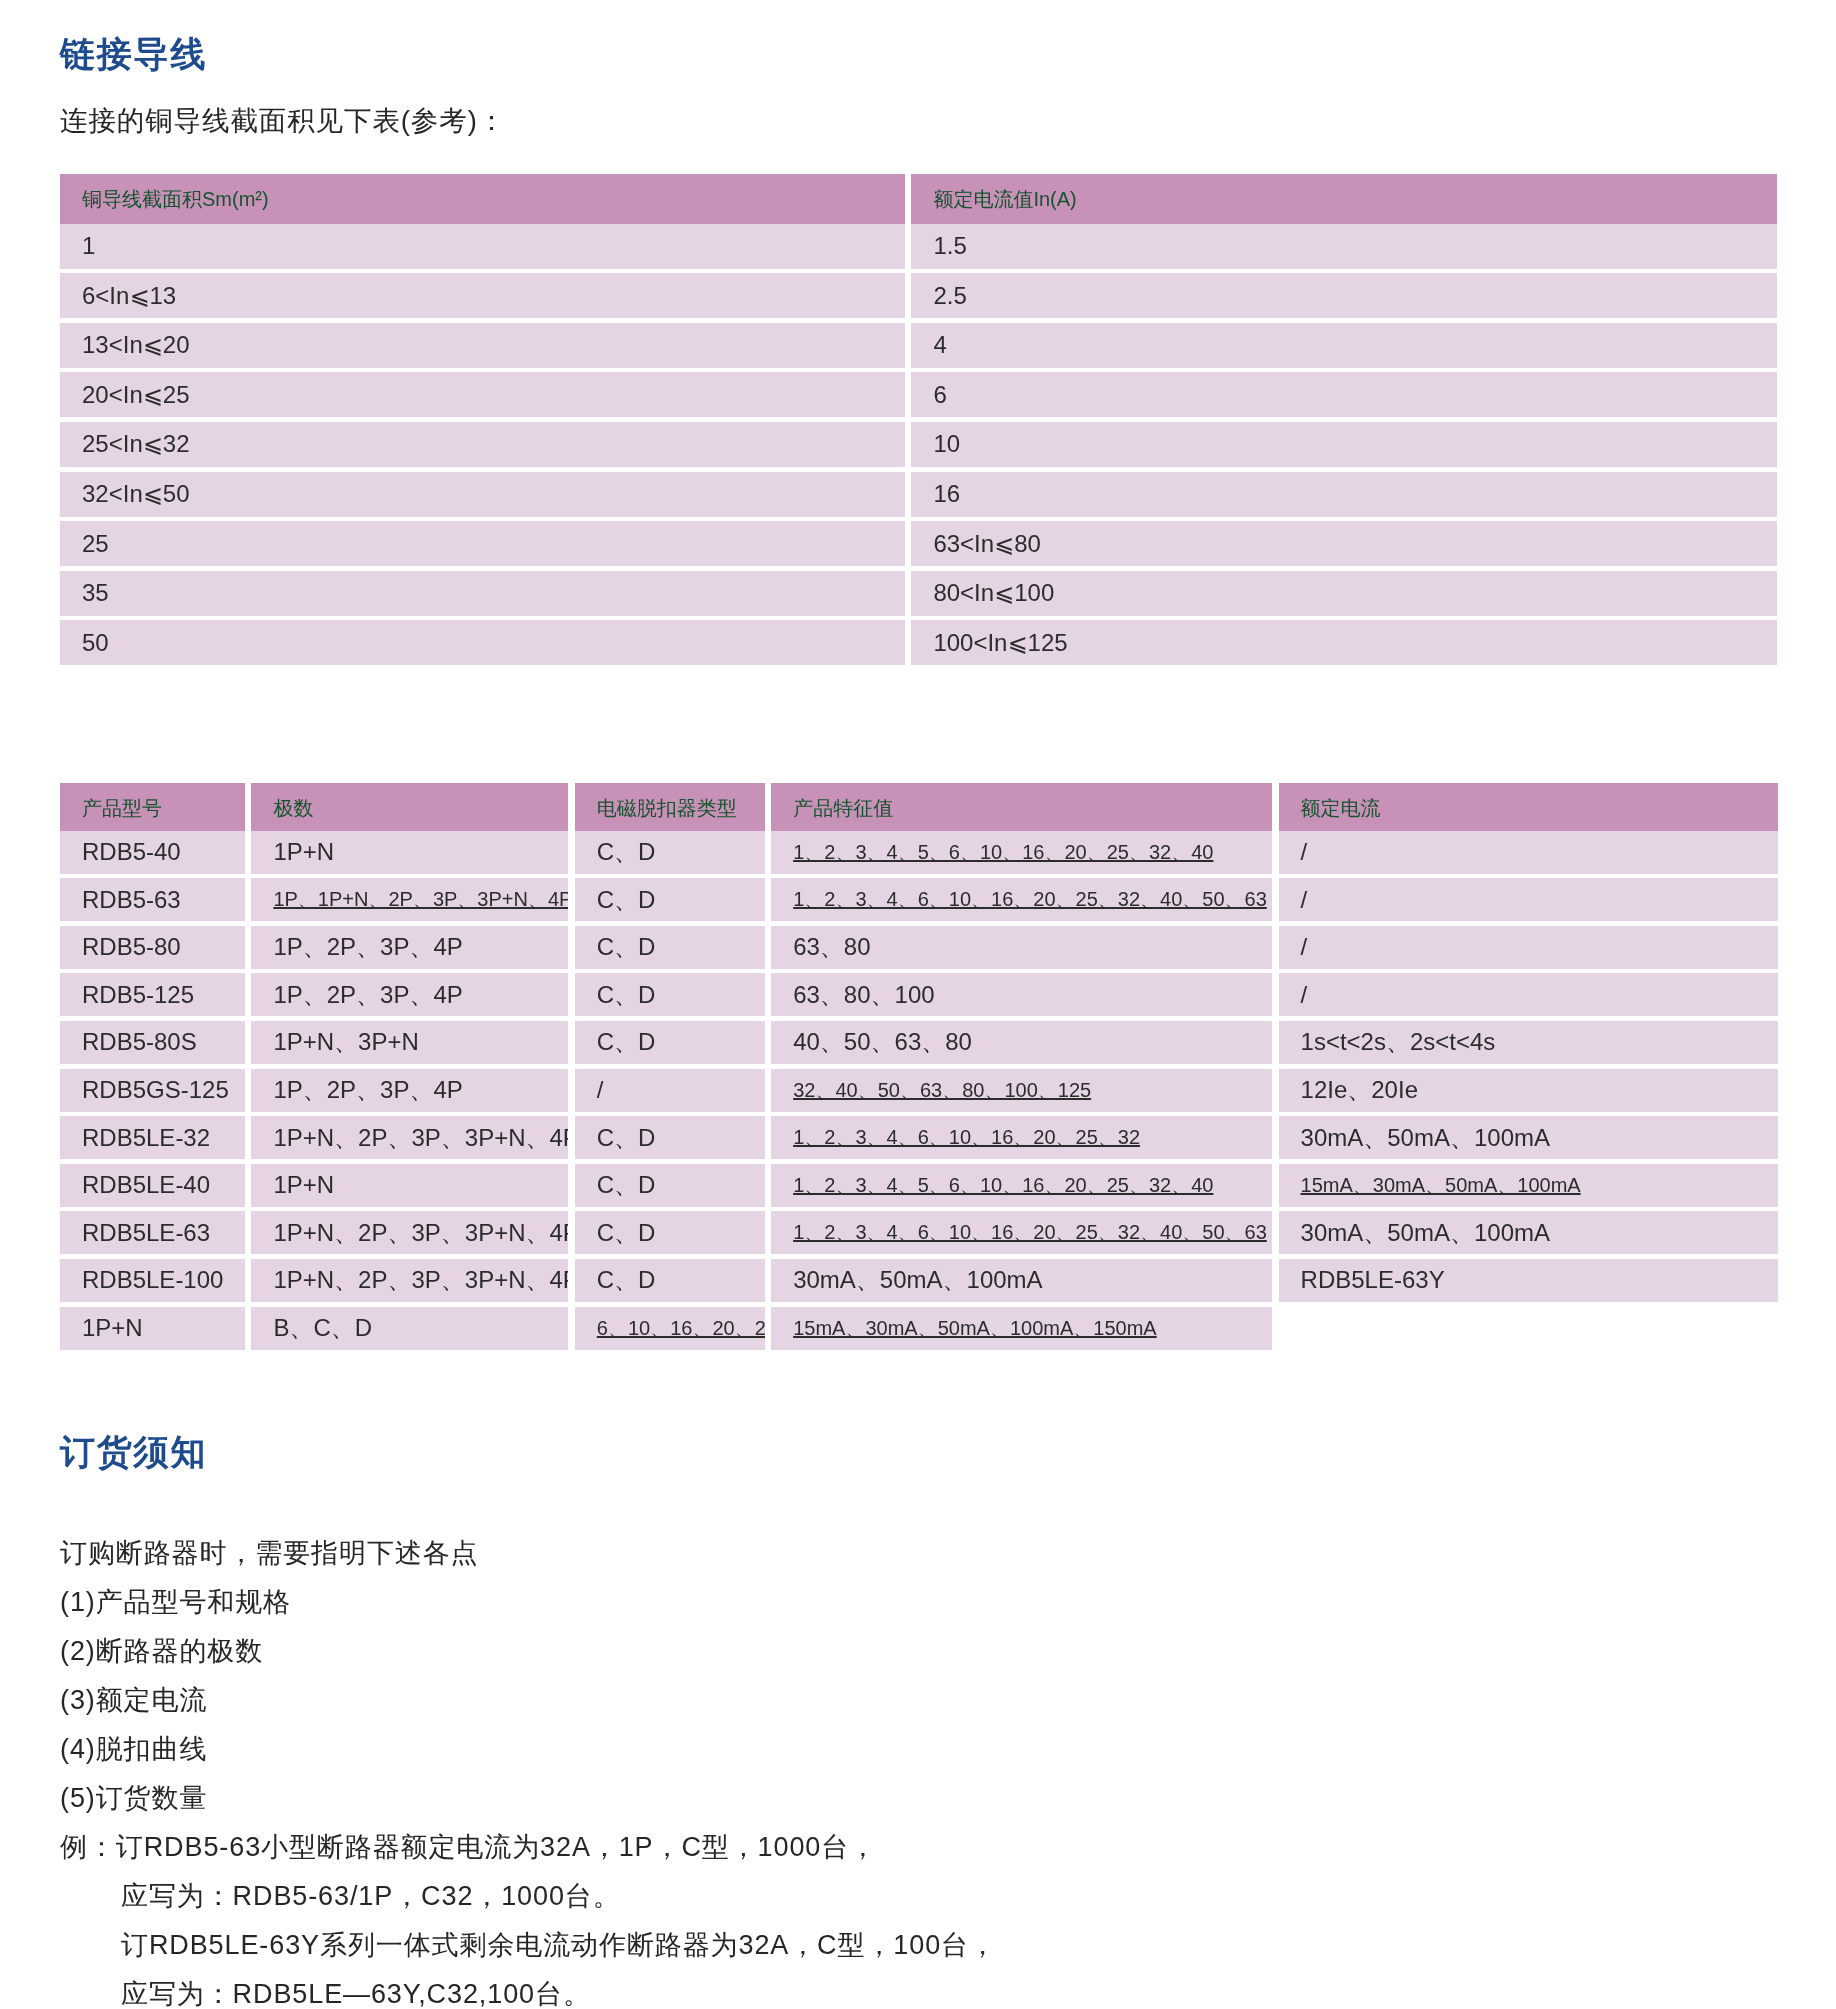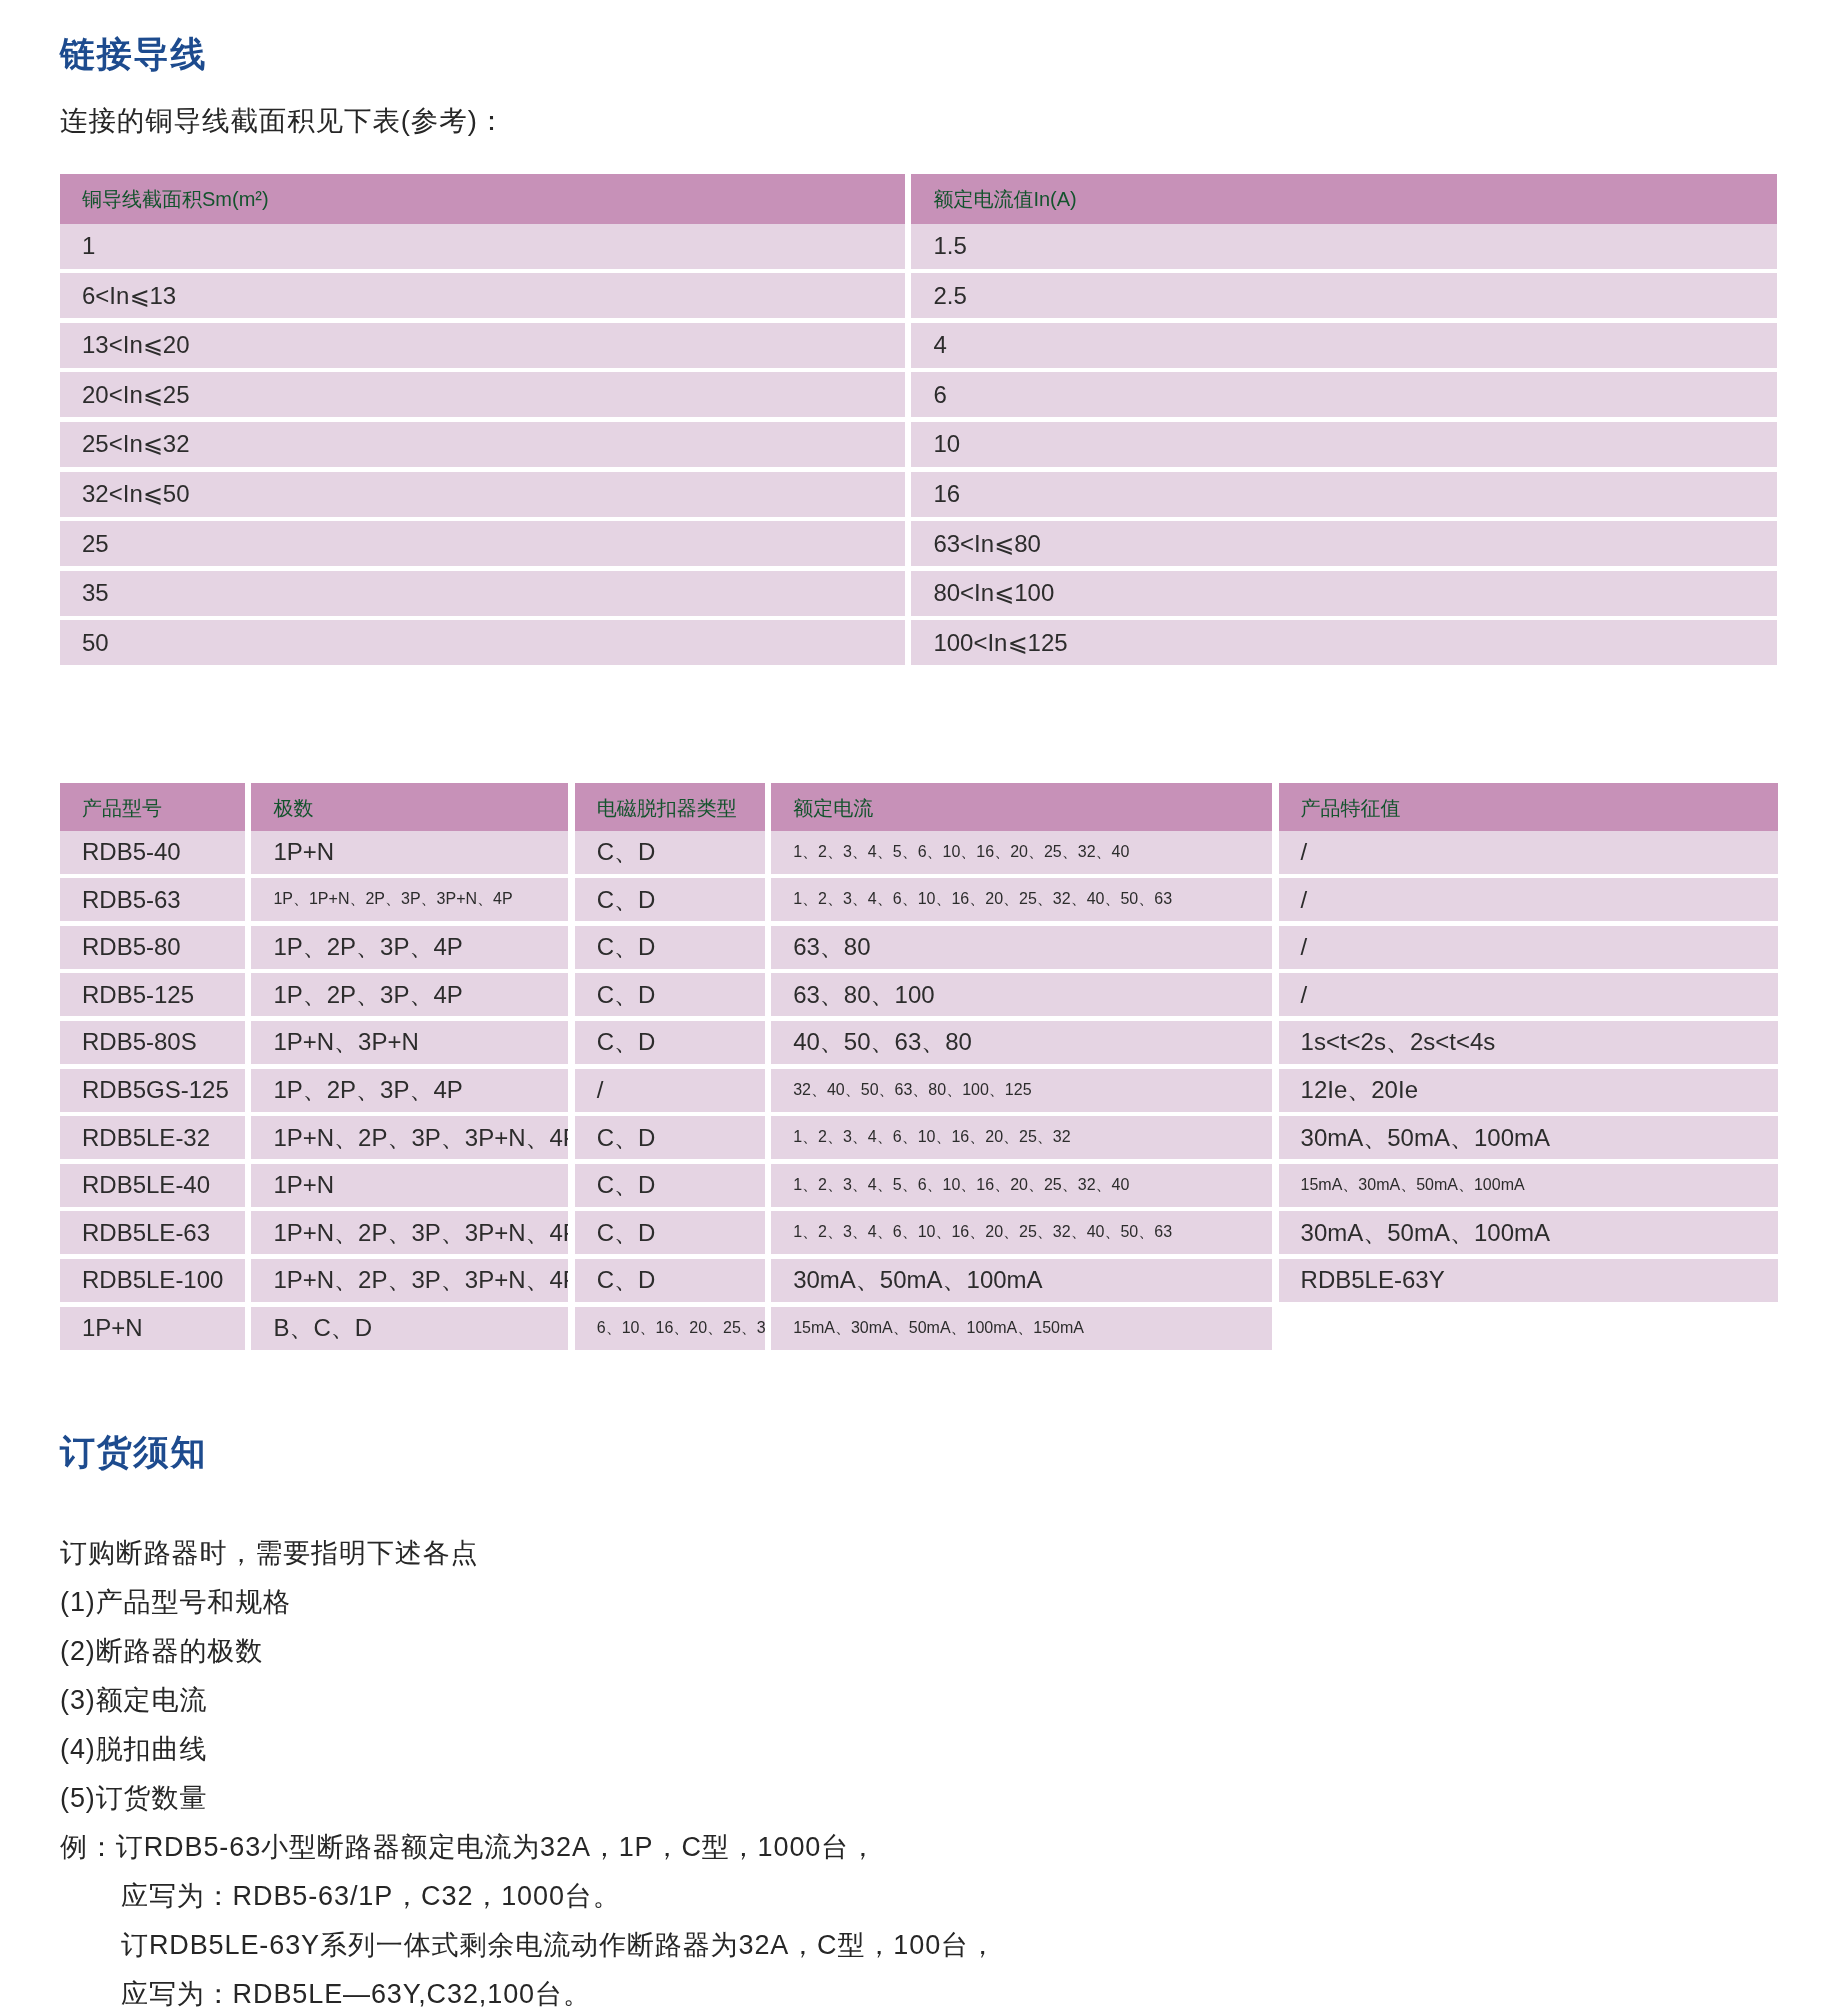--- a/index.html
+++ b/index.html
@@ -26,21 +26,21 @@
   .t2{top:783px;grid-template-columns:185px 317px 190px 501px 499px;grid-auto-rows:43px;}
   .cell{
     display:flex;align-items:center;padding-left:22px;box-sizing:border-box;
     background:var(--row-pink,#e5d4e3);font-size:24px;color:#2c2c2c;
     white-space:nowrap;overflow:hidden;
   }
   .th{
     background:var(--header-pink,#c791b8);color:#14532d;font-size:20px;height:50px;
   }
   .t1 .th{height:51px;}
-  .cell.mid{font-size:16px;}
+  .cell.mid{font-size:20px;text-decoration:underline;}
   
   .lines{left:60px;top:1528px;}
   .line{
     height:49px;display:flex;align-items:center;font-size:27px;color:#262626;
     letter-spacing:0.9px;white-space:nowrap;
   }
   .line.ind{margin-left:61px;}
 </style>
 </head>
 <body>
@@ -68,22 +68,22 @@
     <div class="cell">35</div>
     <div class="cell">80&lt;In⩽100</div>
     <div class="cell">50</div>
     <div class="cell">100&lt;In⩽125</div>
   </div>
 
 <div class="abs table t2">
     <div class="cell th">产品型号</div>
     <div class="cell th">极数</div>
     <div class="cell th">电磁脱扣器类型</div>
+    <div class="cell th">产品特征值</div>
     <div class="cell th">额定电流</div>
-    <div class="cell th">产品特征值</div>
     <div class="cell">RDB5-40</div>
     <div class="cell">1P+N</div>
     <div class="cell">C、D</div>
     <div class="cell mid">1、2、3、4、5、6、10、16、20、25、32、40</div>
     <div class="cell">/</div>
     <div class="cell">RDB5-63</div>
     <div class="cell mid">1P、1P+N、2P、3P、3P+N、4P</div>
     <div class="cell">C、D</div>
     <div class="cell mid">1、2、3、4、6、10、16、20、25、32、40、50、63</div>
     <div class="cell">/</div>

